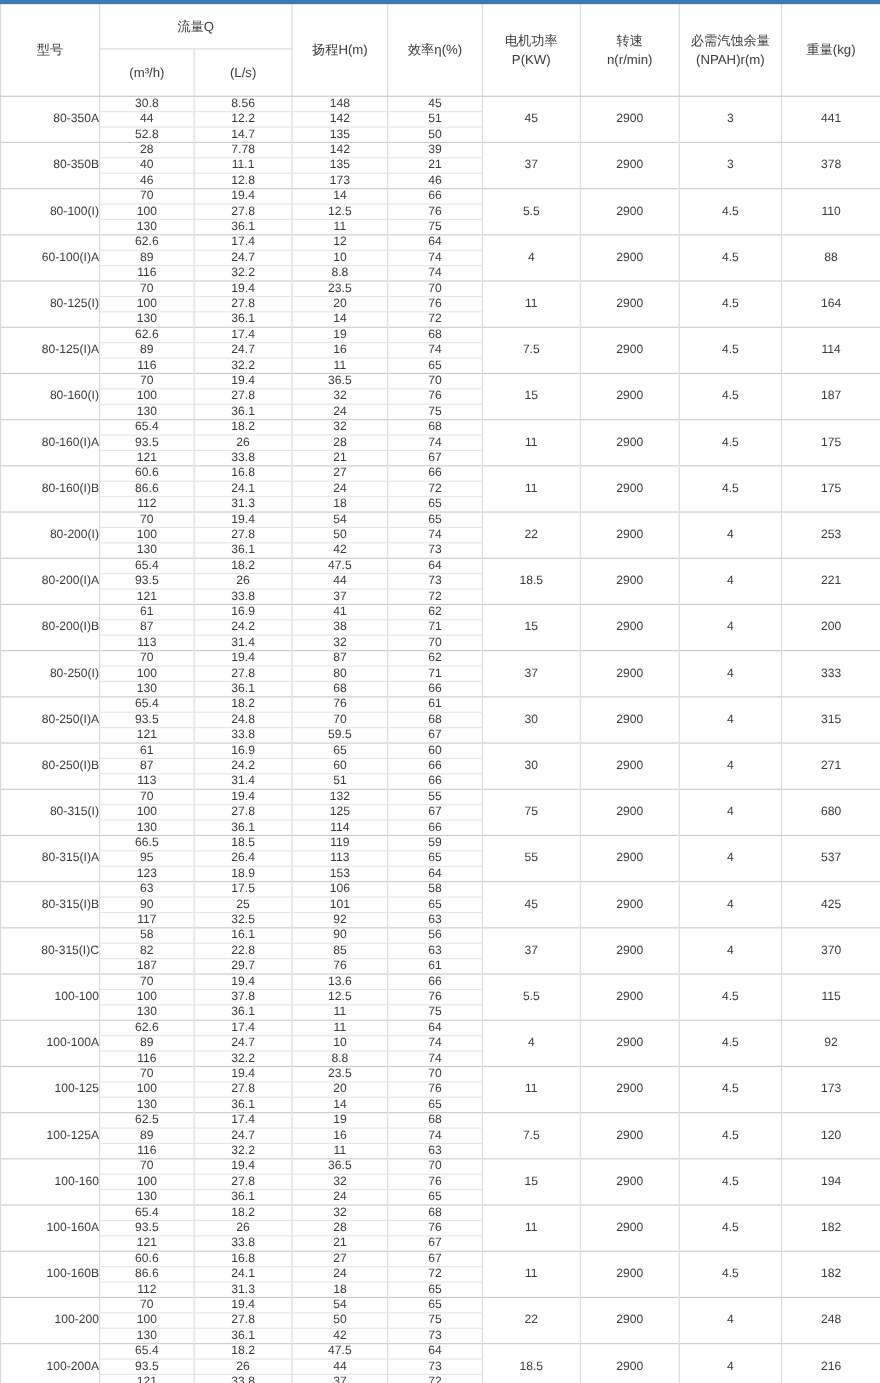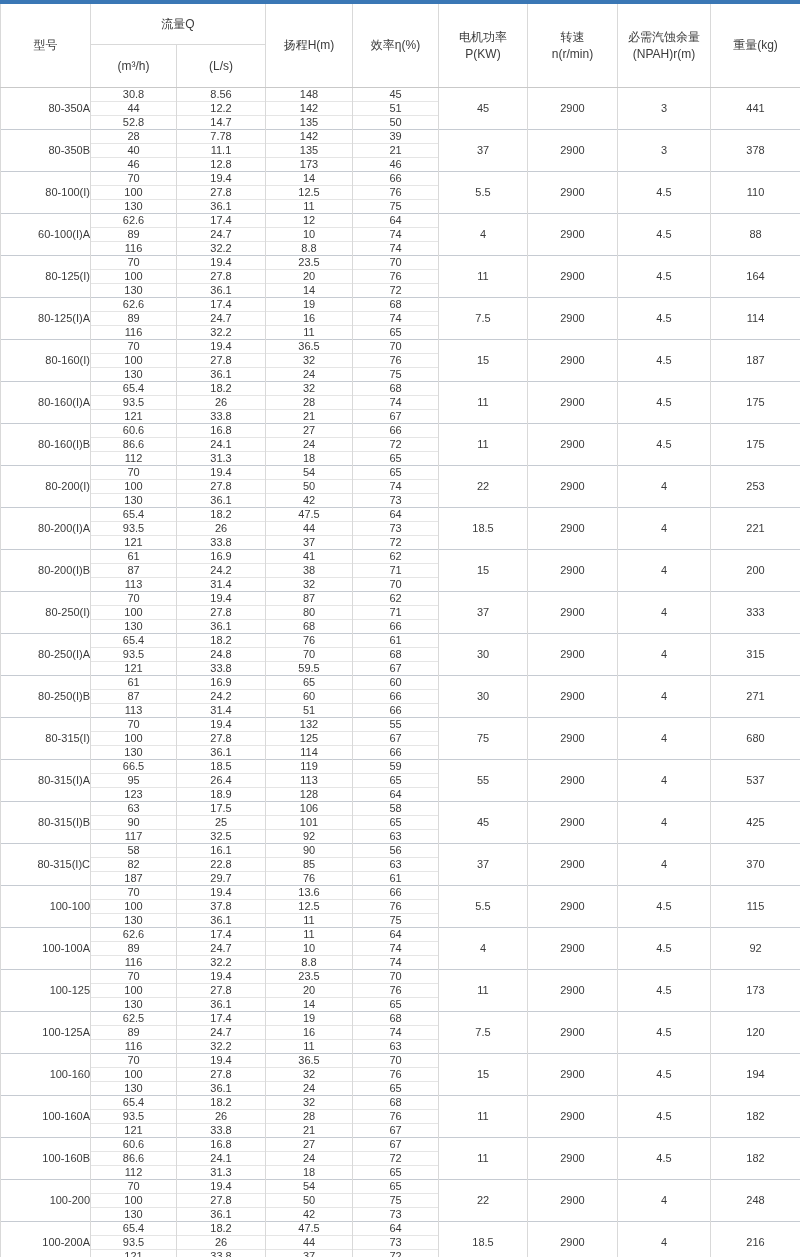--- a/index.html
+++ b/index.html
@@ -483,21 +483,21 @@
         </tr>
         <tr data-name="model-sub-row" class="sub">
           <td data-name="flow-m3h-cell">95</td>
           <td data-name="flow-ls-cell">26.4</td>
           <td data-name="head-cell">113</td>
           <td data-name="efficiency-cell">65</td>
         </tr>
         <tr data-name="model-sub-row" class="sub">
           <td data-name="flow-m3h-cell">123</td>
           <td data-name="flow-ls-cell">18.9</td>
-          <td data-name="head-cell">128</td>
+          <td data-name="head-cell">153</td>
           <td data-name="efficiency-cell">64</td>
         </tr>
         <tr data-name="model-group-row" class="group-start">
           <td data-name="model-cell" rowspan="3" class="model-col">80-315(I)B</td>
           <td data-name="flow-m3h-cell">63</td>
           <td data-name="flow-ls-cell">17.5</td>
           <td data-name="head-cell">106</td>
           <td data-name="efficiency-cell">58</td>
           <td data-name="power-cell" rowspan="3">45</td>
           <td data-name="speed-cell" rowspan="3">2900</td>

